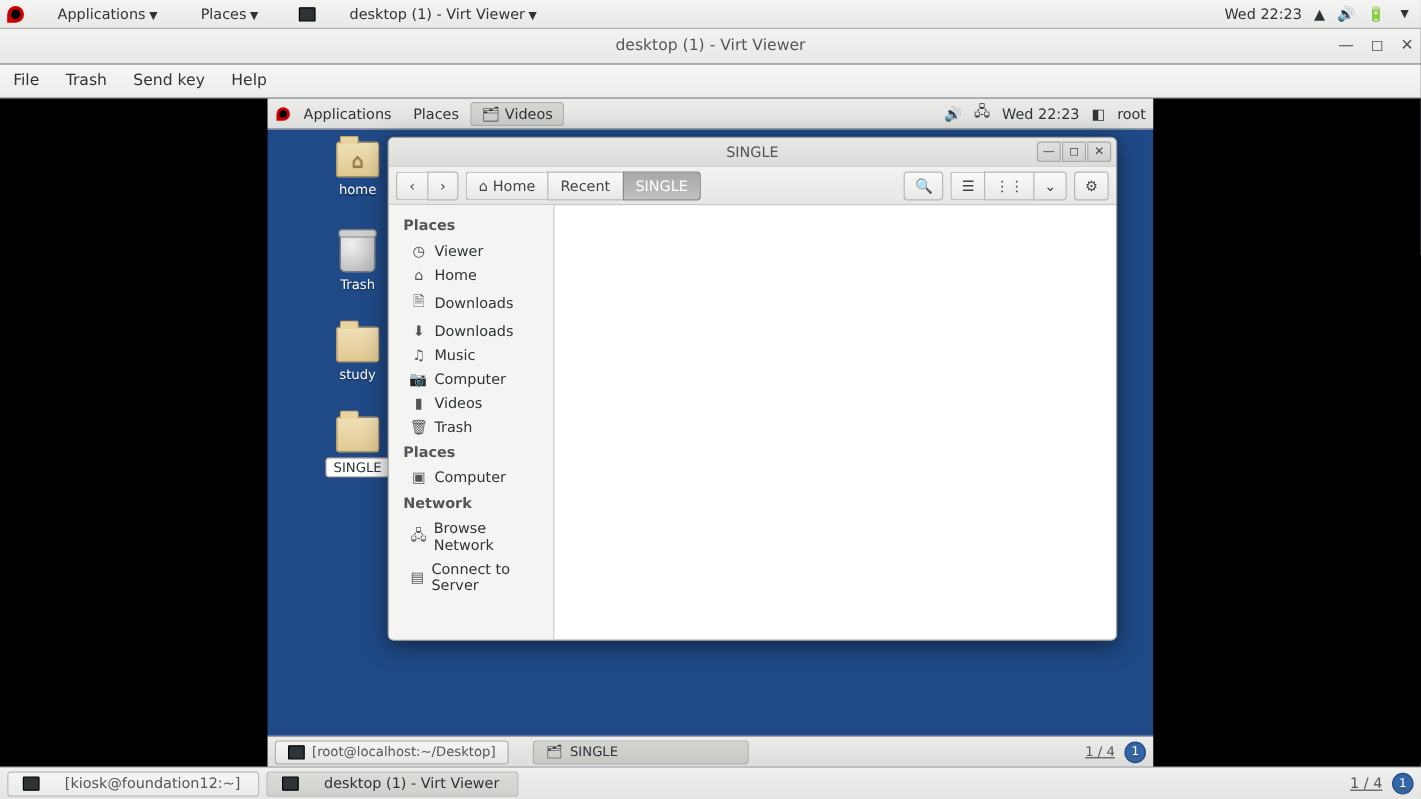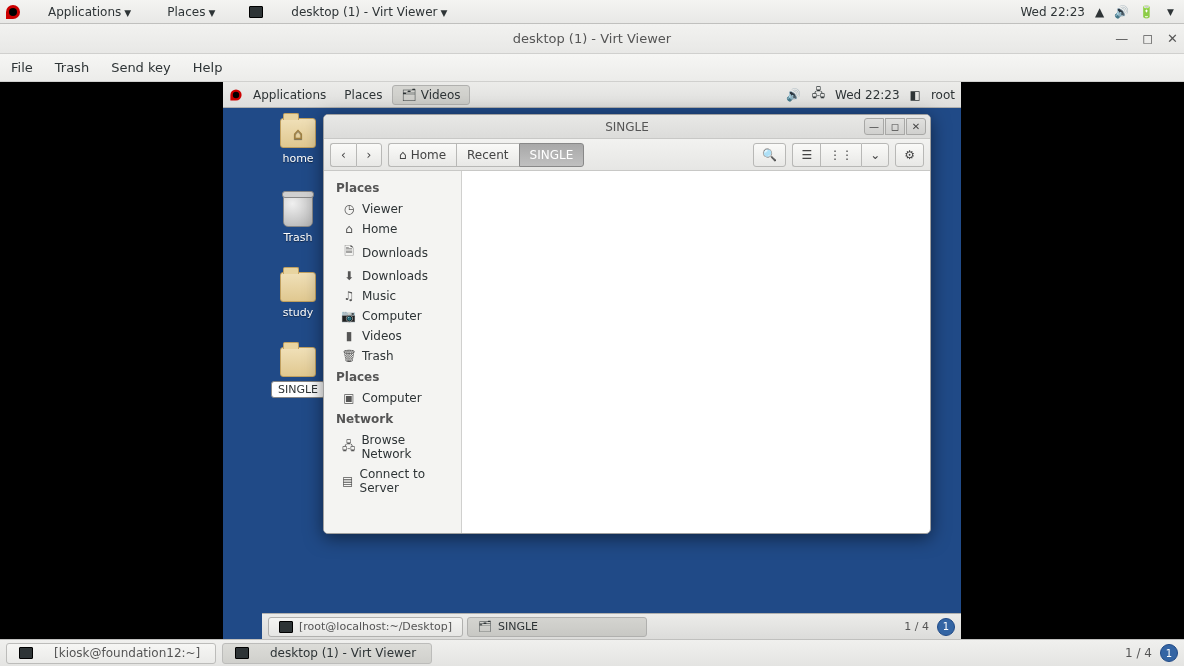--- a/index.html
+++ b/index.html
@@ -62,24 +62,24 @@
 .sb-header { padding:4px 12px; font-weight:bold; color:#555; font-size:12px; }
 .sb-item { padding:3px 12px 3px 18px; display:flex; align-items:center; gap:6px; font-size:12px; color:#2e3436; }
 .sb-ic { width:14px; display:inline-flex; justify-content:center; color:#555; }
 
 .n-content { flex:1; padding:12px 8px; display:flex; flex-wrap:wrap; align-content:flex-start; gap:0; }
 .file-item { width: 112px; display:flex; flex-direction:column; align-items:center; gap:5px; padding:5px 0 12px 0; font-size:11px; color:#2e3436; }
 .doc-ic { width:28px; height:34px; background:#fff; border:1px solid #b0b0b0; border-radius:2px; position:relative; }
 .doc-ic::before { content:''; position:absolute; top:0; right:0; width:10px; height:10px; background:linear-gradient(135deg,transparent 48%,#ccc 50%); border-left:1px solid #b0b0b0; border-bottom:1px solid #b0b0b0; }
 
 
-.g-botpanel { position:absolute; left:0; right:0; bottom:0; height:26px; background:linear-gradient(#ececea,#dcdcda); border-top:1px solid #b0b0ae; display:flex; align-items:center; padding:0 6px; gap:4px; font-size:11px;margin-left:39px; }
+.g-botpanel { position:absolute; left:0; right:0; bottom:0; height:26px; background:linear-gradient(#ececea,#dcdcda); border-top:1px solid #b0b0ae; display:flex; align-items:center; padding:0 6px; gap:20px; font-size:11px; }
 .task-btn { height:20px; padding:0 10px; background:linear-gradient(#f4f4f2,#e6e6e4); border:1px solid #b0b0ae; border-radius:3px; display:flex; align-items:center; gap:6px; min-width:180px; color:#555; }
 .task-btn.active { background:linear-gradient(#d4d4d0,#c8c8c4); color:#2e3436; }
-.ws-ind { margin-left:auto; display:flex; align-items:center; gap:8px; color:#555; }
+.ws-ind { margin-left:auto; display:flex; align-items:center; gap:8px; color:#555;text-decoration:underline; }
 .ws-circle { width:18px; height:18px; border-radius:50%; background:#3465a4; color:#fff; display:flex; align-items:center; justify-content:center; border:1px solid #204a87; font-size:10px; }
 
 
 .host-taskbar { position:absolute; left:0; right:0; bottom:0; height:27px; background:linear-gradient(#f0f0ee,#e4e4e2); border-top:1px solid #c0c0be; display:flex; align-items:center; padding:0 6px; gap:6px; font-size:12px; }
 .host-task { height:21px; padding:0 12px; background:linear-gradient(#f6f6f4,#eaeae8); border:1px solid #bcbcba; border-radius:3px; display:flex; align-items:center; gap:21px; min-width:210px; color:#555; }
 .host-task.active { background:linear-gradient(#dcdcd8,#d0d0cc); color:#2e3436; }
 .mono-ic { width:14px; height:12px; background:#2e3436; border:1px solid #000; border-radius:1px; display:inline-block; }
 </style>
 </head>
 <body>

